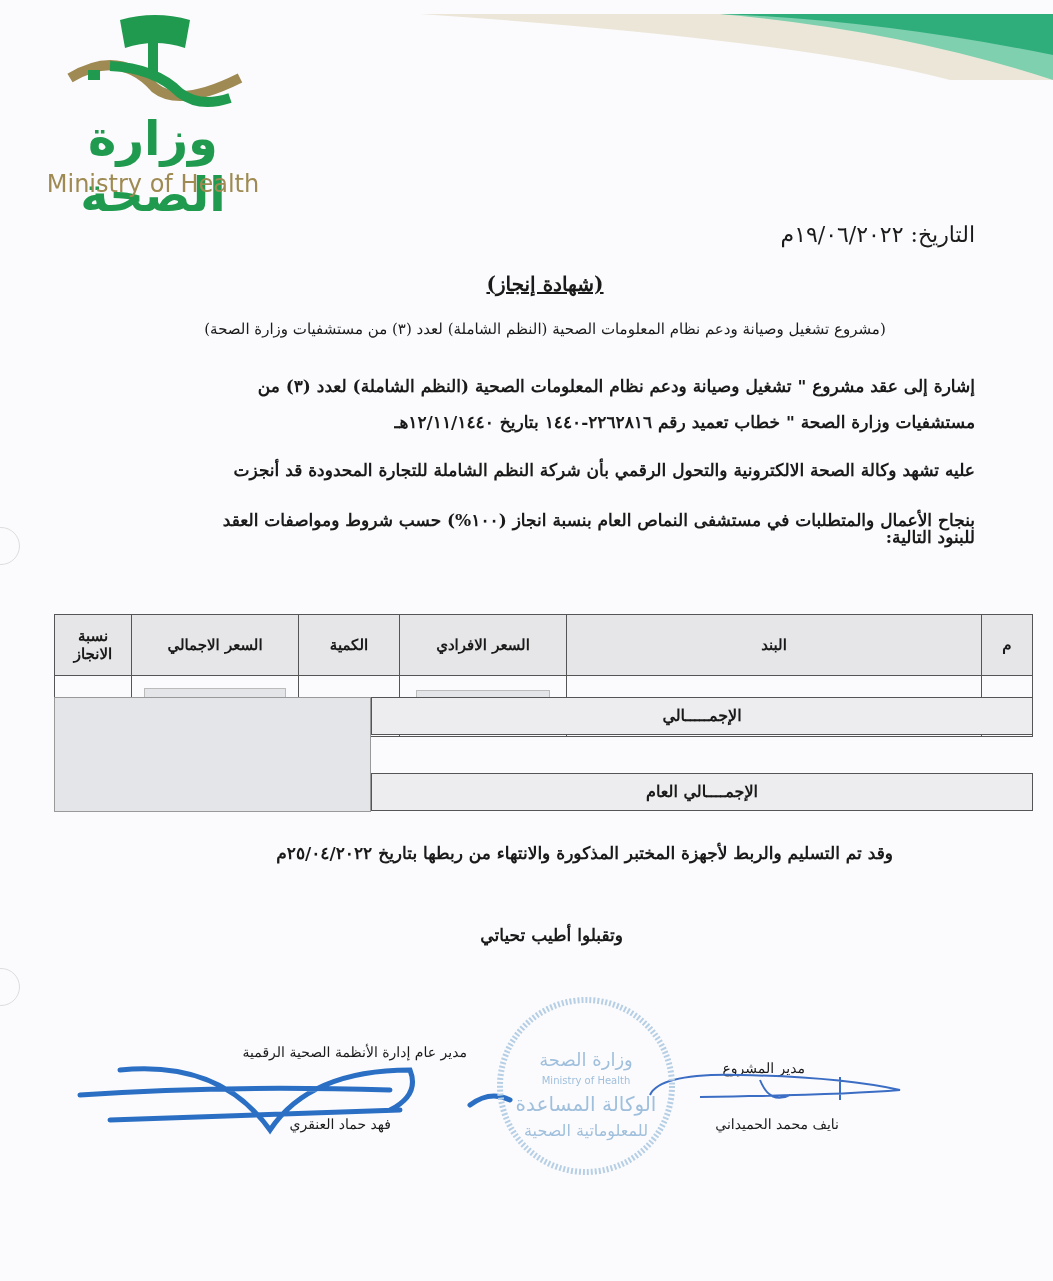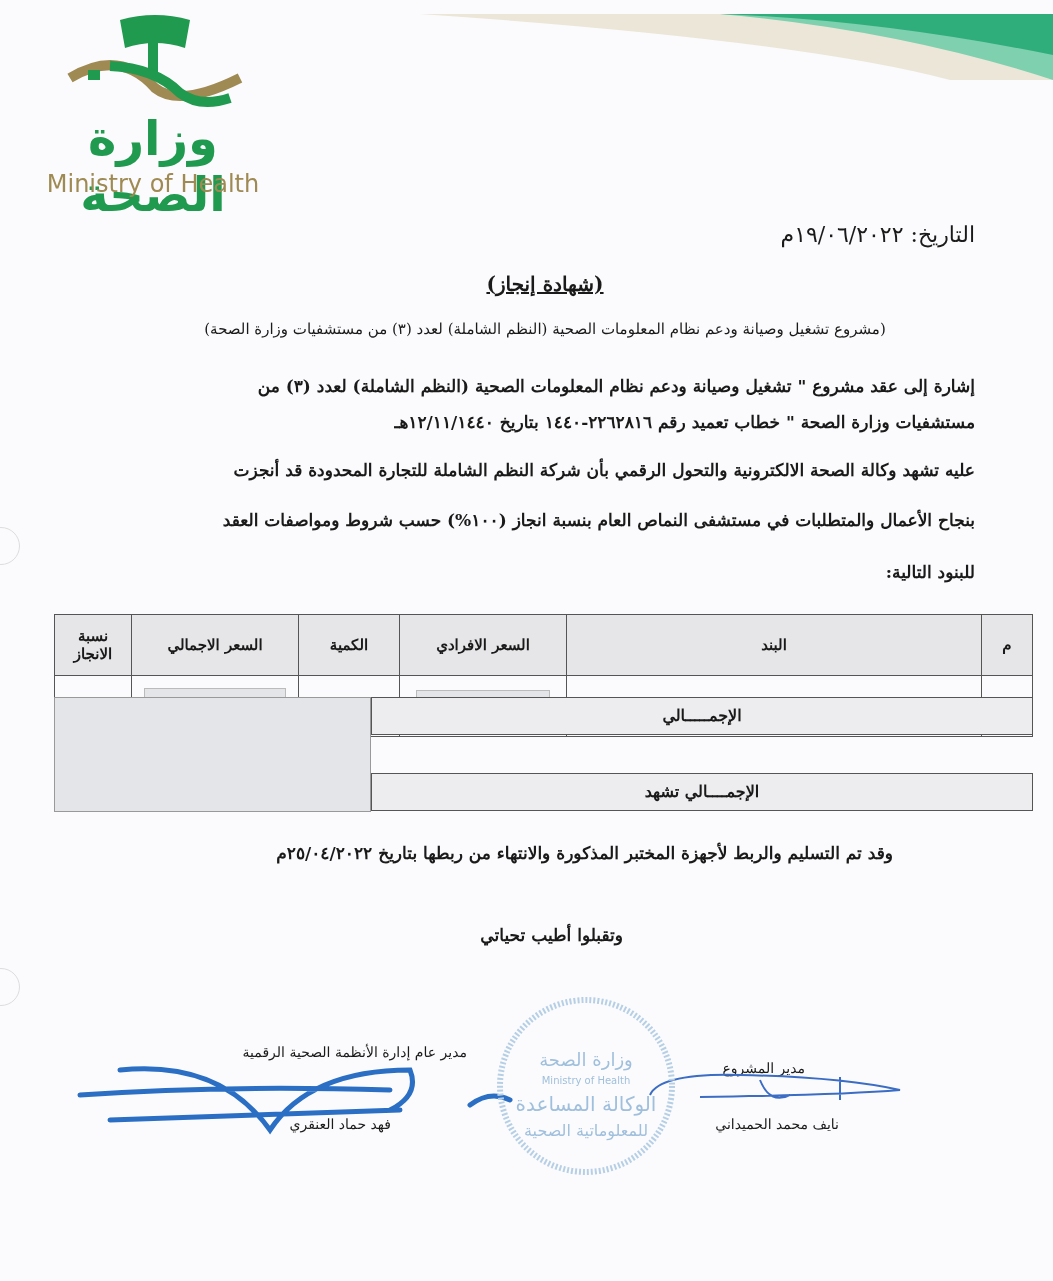--- a/index.html
+++ b/index.html
@@ -56,21 +56,21 @@
 <div class="punch" style="top:968px"></div>
 
 <div class="t" id="date">التاريخ: ١٩/٠٦/٢٠٢٢م</div>
 <div class="t" id="title">(شهادة إنجاز)</div>
 <div class="t" id="subtitle">(مشروع تشغيل وصيانة ودعم نظام المعلومات الصحية (النظم الشاملة) لعدد (٣) من مستشفيات وزارة الصحة)</div>
 
 <div class="t para" style="top:376px">إشارة إلى عقد مشروع " تشغيل وصيانة ودعم نظام المعلومات الصحية (النظم الشاملة) لعدد (٣) من</div>
 <div class="t para" style="top:412px">مستشفيات وزارة الصحة " خطاب تعميد رقم ٢٢٦٢٨١٦-١٤٤٠ بتاريخ ١٢/١١/١٤٤٠هـ</div>
 <div class="t para" style="top:460px">عليه تشهد وكالة الصحة الالكترونية والتحول الرقمي بأن شركة النظم الشاملة للتجارة المحدودة قد أنجزت</div>
 <div class="t para" style="top:510px">بنجاح الأعمال والمتطلبات في مستشفى النماص العام بنسبة انجاز (١٠٠%) حسب شروط ومواصفات العقد</div>
-<div class="t para" style="top:562px">للبنود التالية:</div>
+<div class="t para" style="top:527px">للبنود التالية:</div>
 
 <table id="table">
   <thead>
     <tr>
       <th style="width:26px">م</th>
       <th style="width:390px">البند</th>
       <th style="width:142px">السعر الافرادي</th>
       <th style="width:76px">الكمية</th>
       <th style="width:142px">السعر الاجمالي</th>
       <th>نسبة الانجاز</th>
@@ -88,21 +88,21 @@
           <div class="redact" style="margin:0;height:34px"></div>
         </td>
       <td>%100</td>
     </tr>
   </tbody>
 </table>
 
 <div id="totals">
   <div id="totals-box"></div>
   <div class="tot-row" style="top:0">الإجمـــــالي</div>
-  <div class="tot-row" style="top:76px">الإجمــــالي تشهد</div>
+  <div class="tot-row" style="top:76px">الإجمــــالي العام</div>
 </div>
 
 <div class="t para" id="closing1">وقد تم التسليم والربط لأجهزة المختبر المذكورة والانتهاء من ربطها بتاريخ ٢٥/٠٤/٢٠٢٢م</div>
 <div class="t para" id="closing2">وتقبلوا أطيب تحياتي</div>
 
 <div class="t sig-label" style="right:586px;top:1044px">مدير عام إدارة الأنظمة الصحية الرقمية</div>
 <div class="t sig-label" style="right:662px;top:1116px">فهد حماد العنقري</div>
 <div class="t sig-label" style="right:248px;top:1060px">مدير المشروع</div>
 <div class="t sig-label" style="right:214px;top:1116px">نايف محمد الحميداني</div>
 

